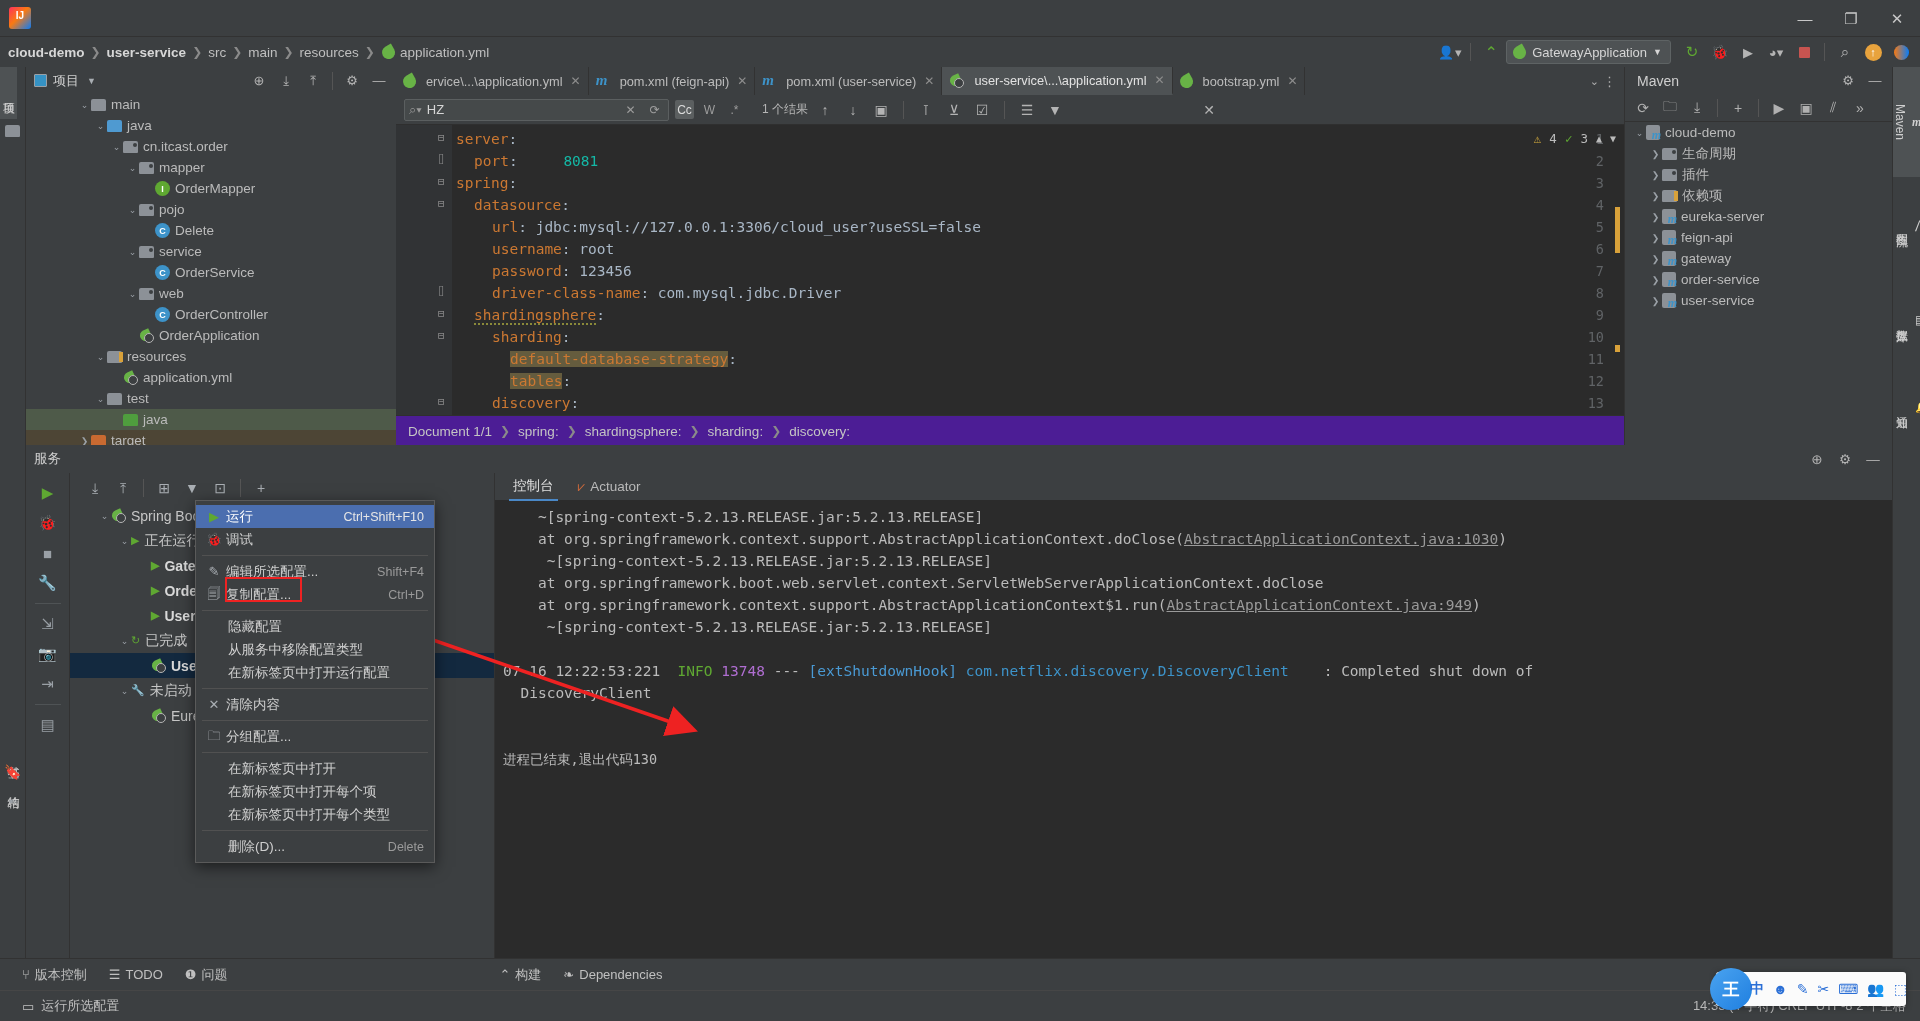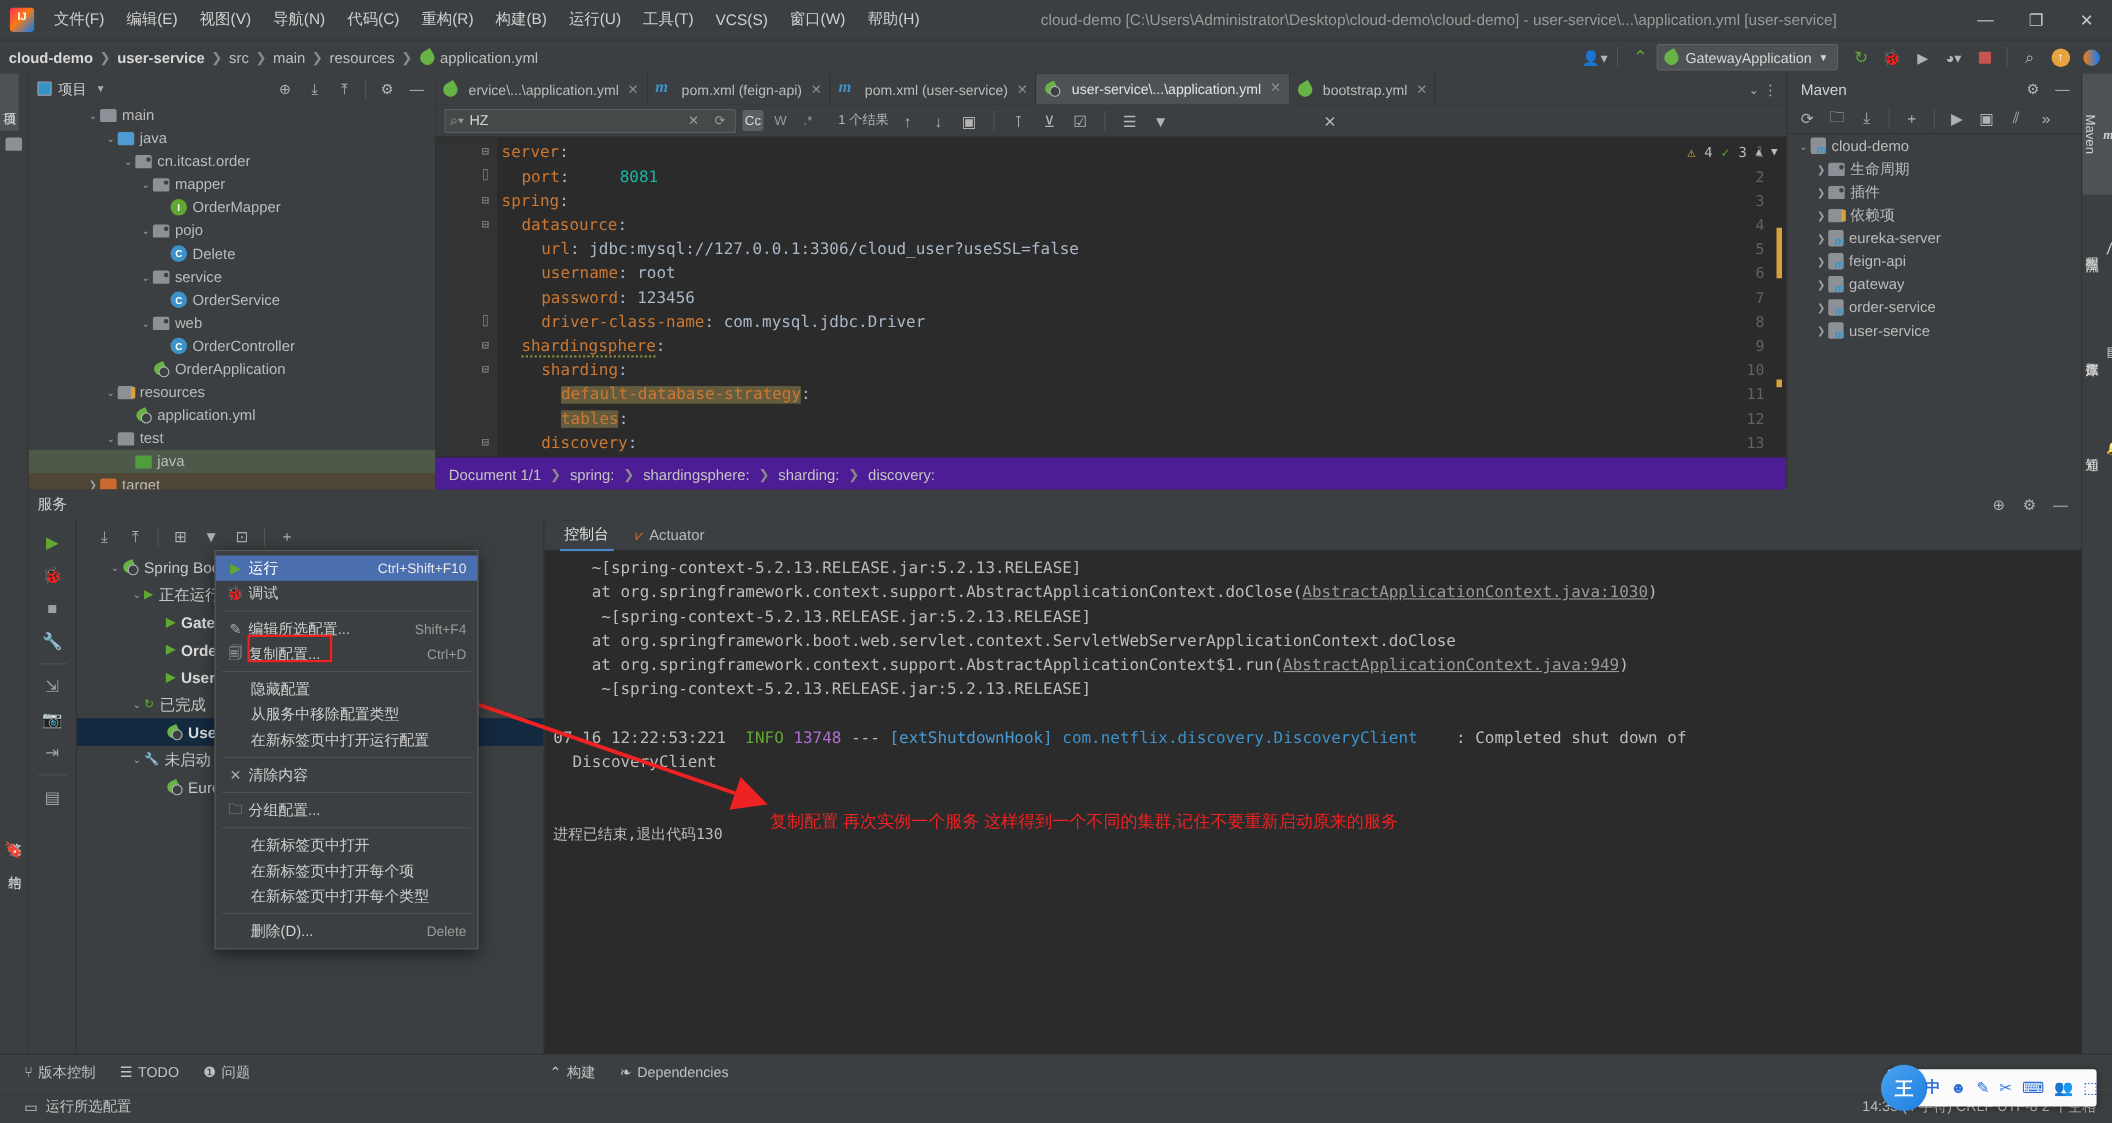--- a/index.html
+++ b/index.html
@@ -209,35 +209,20 @@
   .watermark{position:absolute;right:24px;top:984px;font-size:19px;color:rgba(220,220,220,.45);
     letter-spacing:1px;z-index:75;white-space:nowrap;}
 </style>
 </head>
 <body>
 
 <div id="app">
 
   <div class="titlebar">
     <div class="ij-logo"></div>
-    <div class="menubar">
-      <div class="menu-item">文件(F)</div>
-      <div class="menu-item">编辑(E)</div>
-      <div class="menu-item">视图(V)</div>
-      <div class="menu-item">导航(N)</div>
-      <div class="menu-item">代码(C)</div>
-      <div class="menu-item">重构(R)</div>
-      <div class="menu-item">构建(B)</div>
-      <div class="menu-item">运行(U)</div>
-      <div class="menu-item">工具(T)</div>
-      <div class="menu-item">VCS(S)</div>
-      <div class="menu-item">窗口(W)</div>
-      <div class="menu-item">帮助(H)</div>
-    </div>
-    <div class="win-title">cloud-demo [C:\Users\Administrator\Desktop\cloud-demo\cloud-demo] - user-service\...\application.yml [user-service]</div>
     <div class="win-btns">
       <div class="win-btn">—</div>
       <div class="win-btn">❐</div>
       <div class="win-btn close">✕</div>
     </div>
   </div>
 
   <div class="navbar">
     <span class="crumb bold">cloud-demo</span>
     <span class="crumb-sep">❯</span>
@@ -779,21 +764,20 @@
 
   <svg style="position:absolute;left:0;top:0;width:1920px;height:1021px;pointer-events:none;z-index:58;">
     <defs>
       <marker id="ah" markerWidth="9" markerHeight="9" refX="6" refY="4.5" orient="auto">
         <polygon points="0,0 9,4.5 0,9" fill="#ee2222"></polygon>
       </marker>
     </defs>
     <line x1="300" y1="594" x2="688" y2="728" stroke="#ee2222" stroke-width="3.5" marker-end="url(#ah)"></line>
   </svg>
 
-  <div class="annot">复制配置 再次实例一个服务 这样得到一个不同的集群,记住不要重新启动原来的服务</div>
 
   <div class="statusbar">
     <div class="sb1">
       <span class="sbitem">
         <span>⑂</span>
         <span>版本控制</span>
       </span>
       <span class="sbitem">
         <span>☰</span>
         <span>TODO</span>

